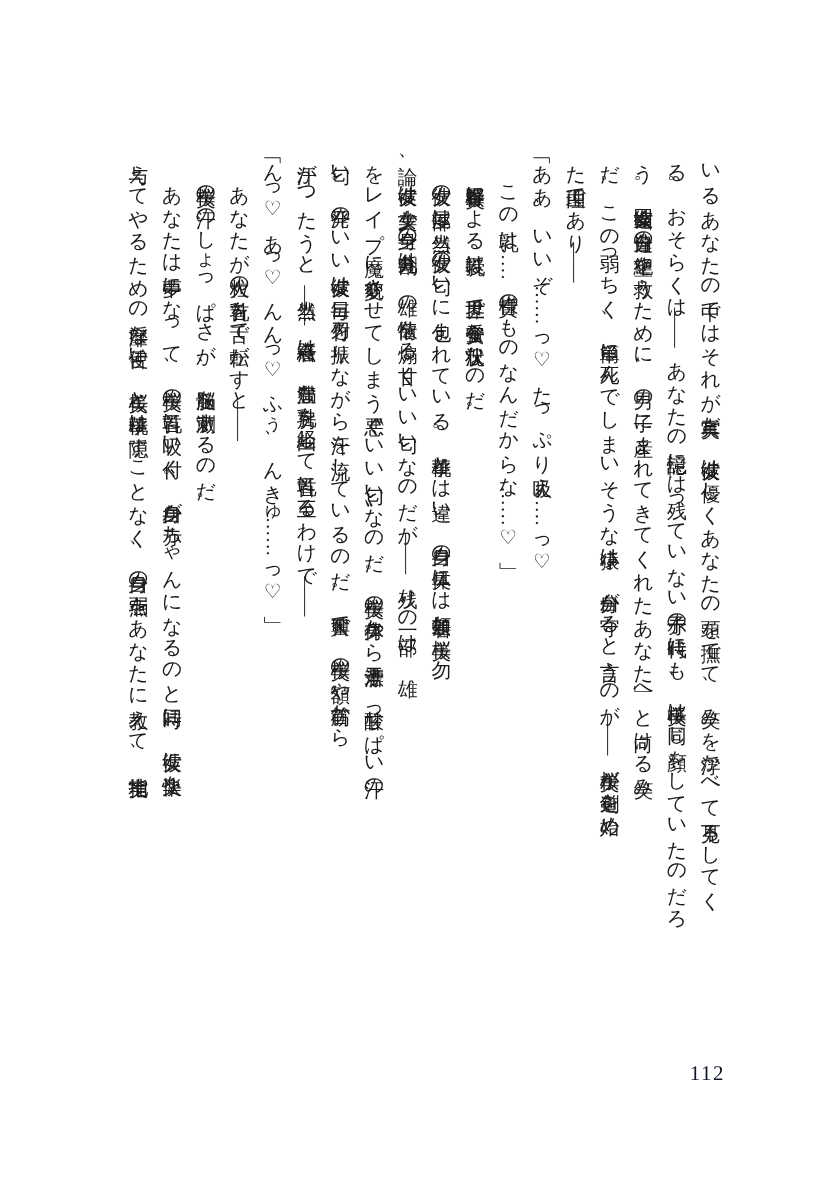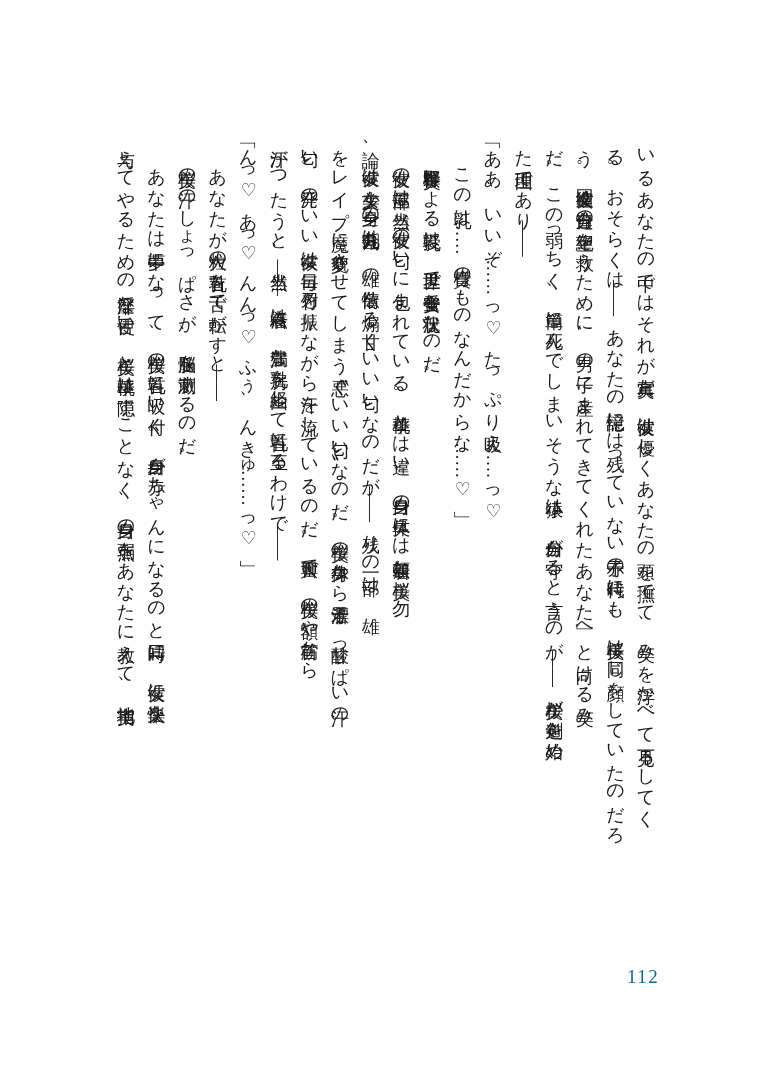--- a/index.html
+++ b/index.html
@@ -41,21 +41,21 @@
   }
   .vline.indent {
     text-indent: 18.5px;
   }
   .page-number {
     position: absolute;
     left: 627px;
     top: 966px;
     font-size: 19px;
     letter-spacing: 1.5px;
-    color: #0369a1;
+    color: #0f172a;
   }
 </style>
 </head>
 <body>
 
 <div class="page">
   <div class="text-area" id="text-area">
       <p class="vline">いるあなたの中ではそれが真実だ。彼女は優しくあなたの頭を撫でて、笑みを浮かべて見下ろしてく</p>
       <p class="vline">る。おそらくは――あなたの記憶には残っていない赤子の時代にも、美桜は同じ顔をしていたのだろ</p>
       <p class="vline">う。彼女達曰く「自分達の絶望を救うために、男の子に産まれてきてくれたあなた」へと向ける笑み</p>

